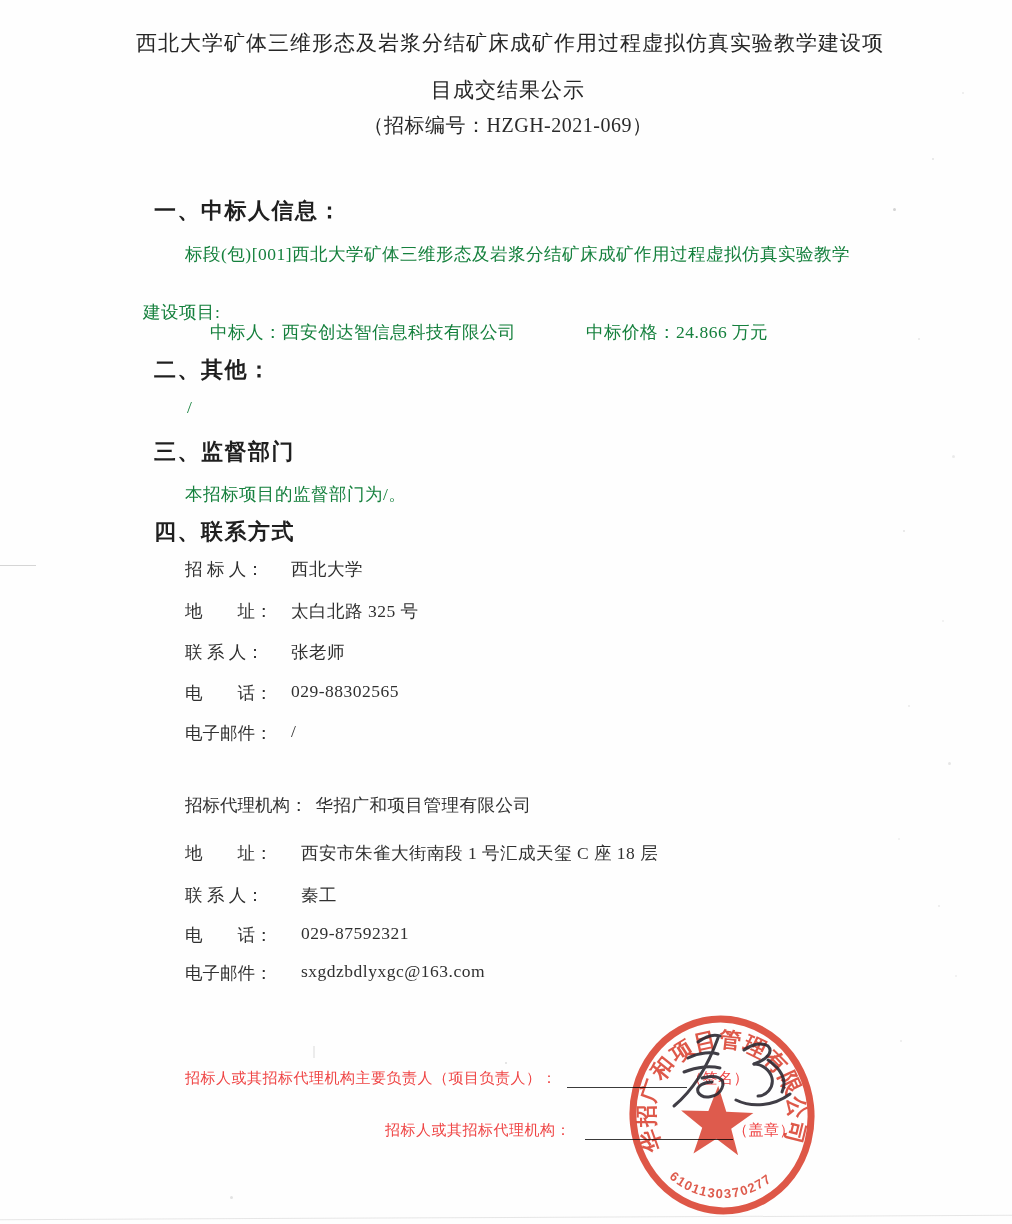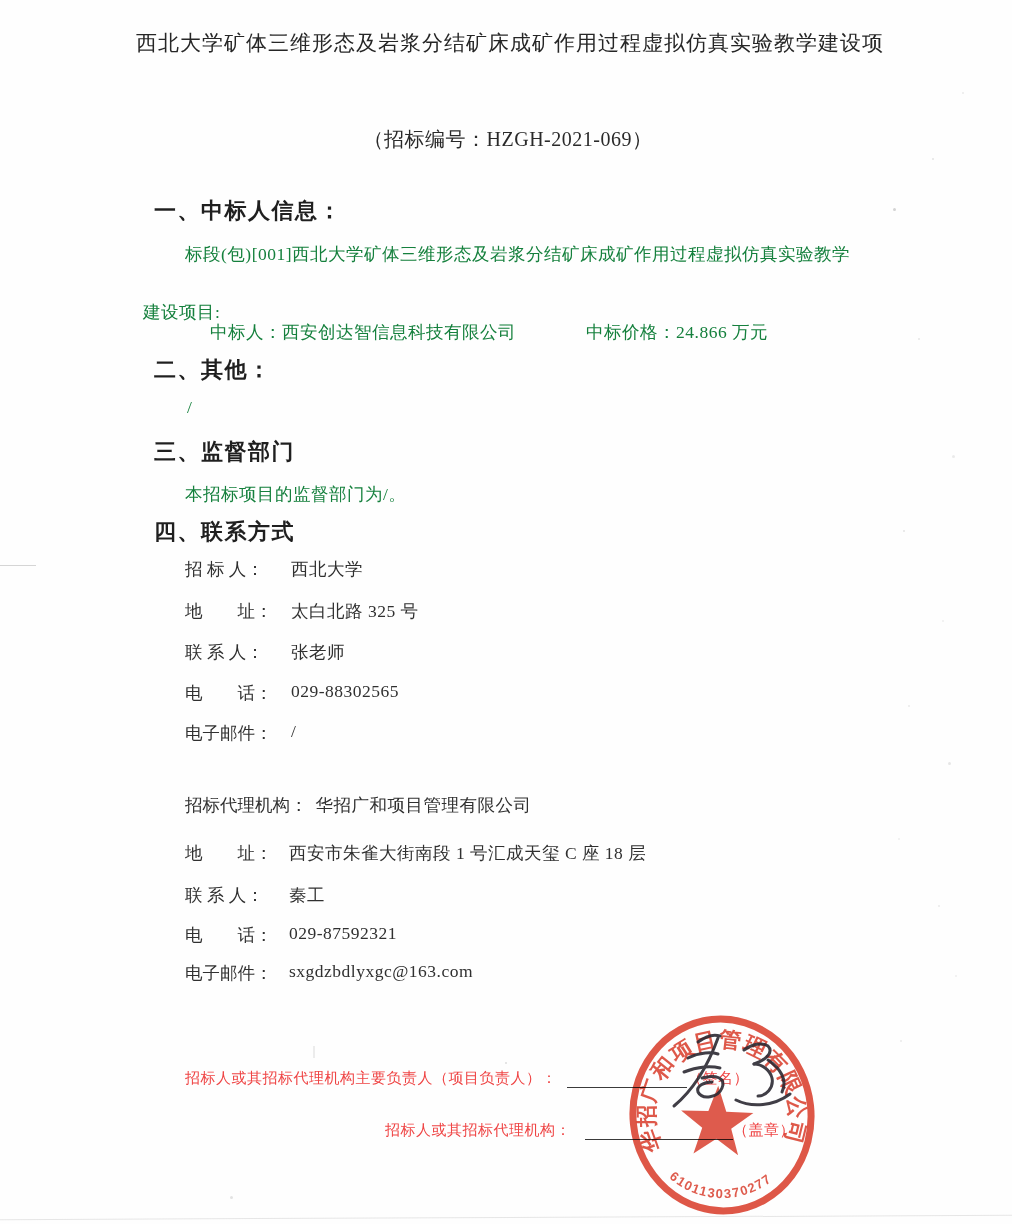--- a/index.html
+++ b/index.html
@@ -23,38 +23,39 @@
   .sec-heading{
     left:154px;
     font-size:22px;font-weight:bold;letter-spacing:1.5px;color:#1f1f1f;
     font-family:"Liberation Sans","DejaVu Sans",sans-serif;
   }
   .body-text{font-size:17.5px;color:#15803d;letter-spacing:0.5px;}
   .contact-row{left:185px;font-size:17.5px;color:#303030;display:flex;}
   .contact-row .lbl{display:inline-block;min-width:90px;}
   .contact-row .val{margin-left:16px;letter-spacing:0.5px;}
   .contact-row.agency-first .lbl{min-width:0;}
-  .contact-row.agency .val{margin-left:14px;}
+  .contact-row.agency .val{margin-left:26px;}
   .sig-line{font-size:15px;color:#ef4444;letter-spacing:0.5px;}
   .uline{
     display:inline-block;border-bottom:1.6px solid #3a3a3a;
     vertical-align:baseline;
   }
   .stamp-svg{position:absolute;left:615px;top:1002px;z-index:5;mix-blend-mode:multiply;opacity:0.92;}
   .ink-svg{position:absolute;left:640px;top:1020px;z-index:6;}
   .speck{position:absolute;border-radius:50%;background:#7a7a7a;}
   .artifact{position:absolute;background:#b9b9b9;}
 </style>
 </head>
 <body>
 
 <div class="page">
 
   <div class="abs title-line" style="top:29px">西北大学矿体三维形态及岩浆分结矿床成矿作用过程虚拟仿真实验教学建设项</div>
-  <div class="abs tender-no" style="top:126px">（招标编号：HZGH-2021-069）</div>
+  <div class="abs title-line" style="top:76px">目成交结果公示</div>
+  <div class="abs tender-no" style="top:112px">（招标编号：HZGH-2021-069）</div>
 
   <div class="abs sec-heading" style="top:196px">一、中标人信息：</div>
   <div class="abs body-text" style="left:185px;top:242px">标段(包)[001]西北大学矿体三维形态及岩浆分结矿床成矿作用过程虚拟仿真实验教学</div>
   <div class="abs body-text" style="left:143px;top:300px">建设项目:</div>
   <div class="abs body-text" style="left:210px;top:320px">
     <span>中标人：</span><span>西安创达智信息科技有限公司</span>
   </div>
   <div class="abs body-text" style="left:586px;top:320px">
     <span>中标价格：</span><span>24.866 万元</span>
   </div>

